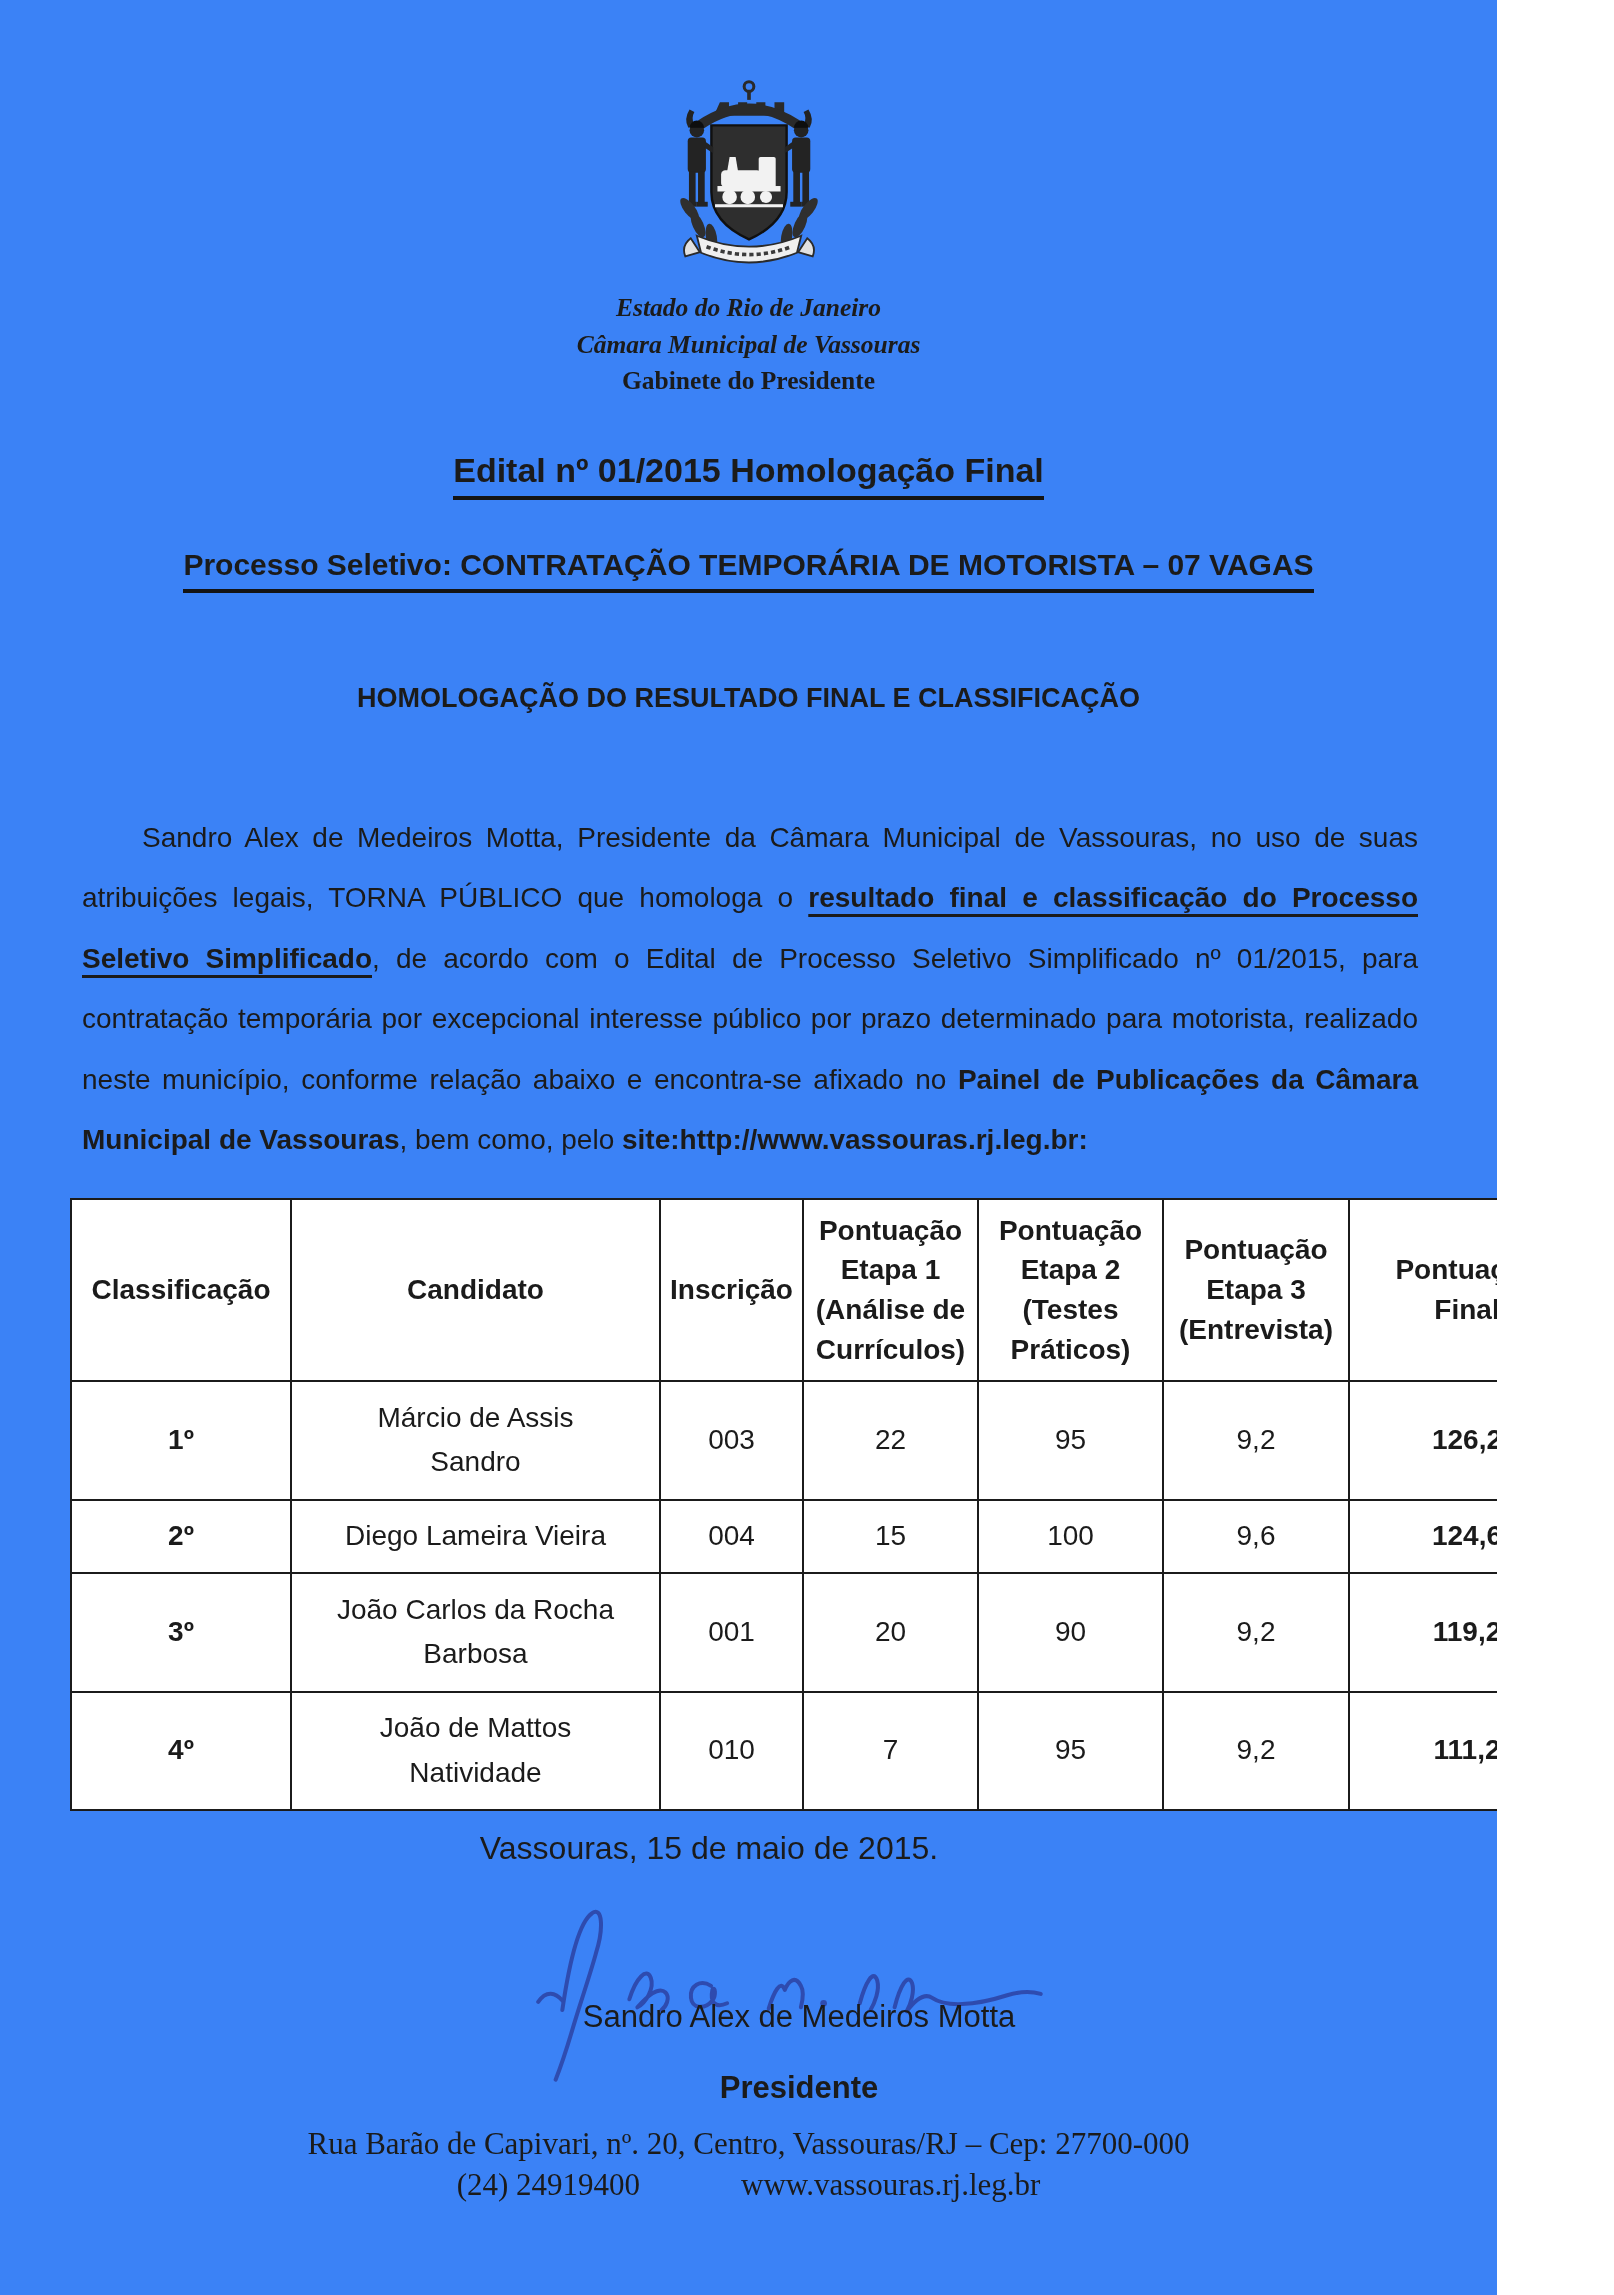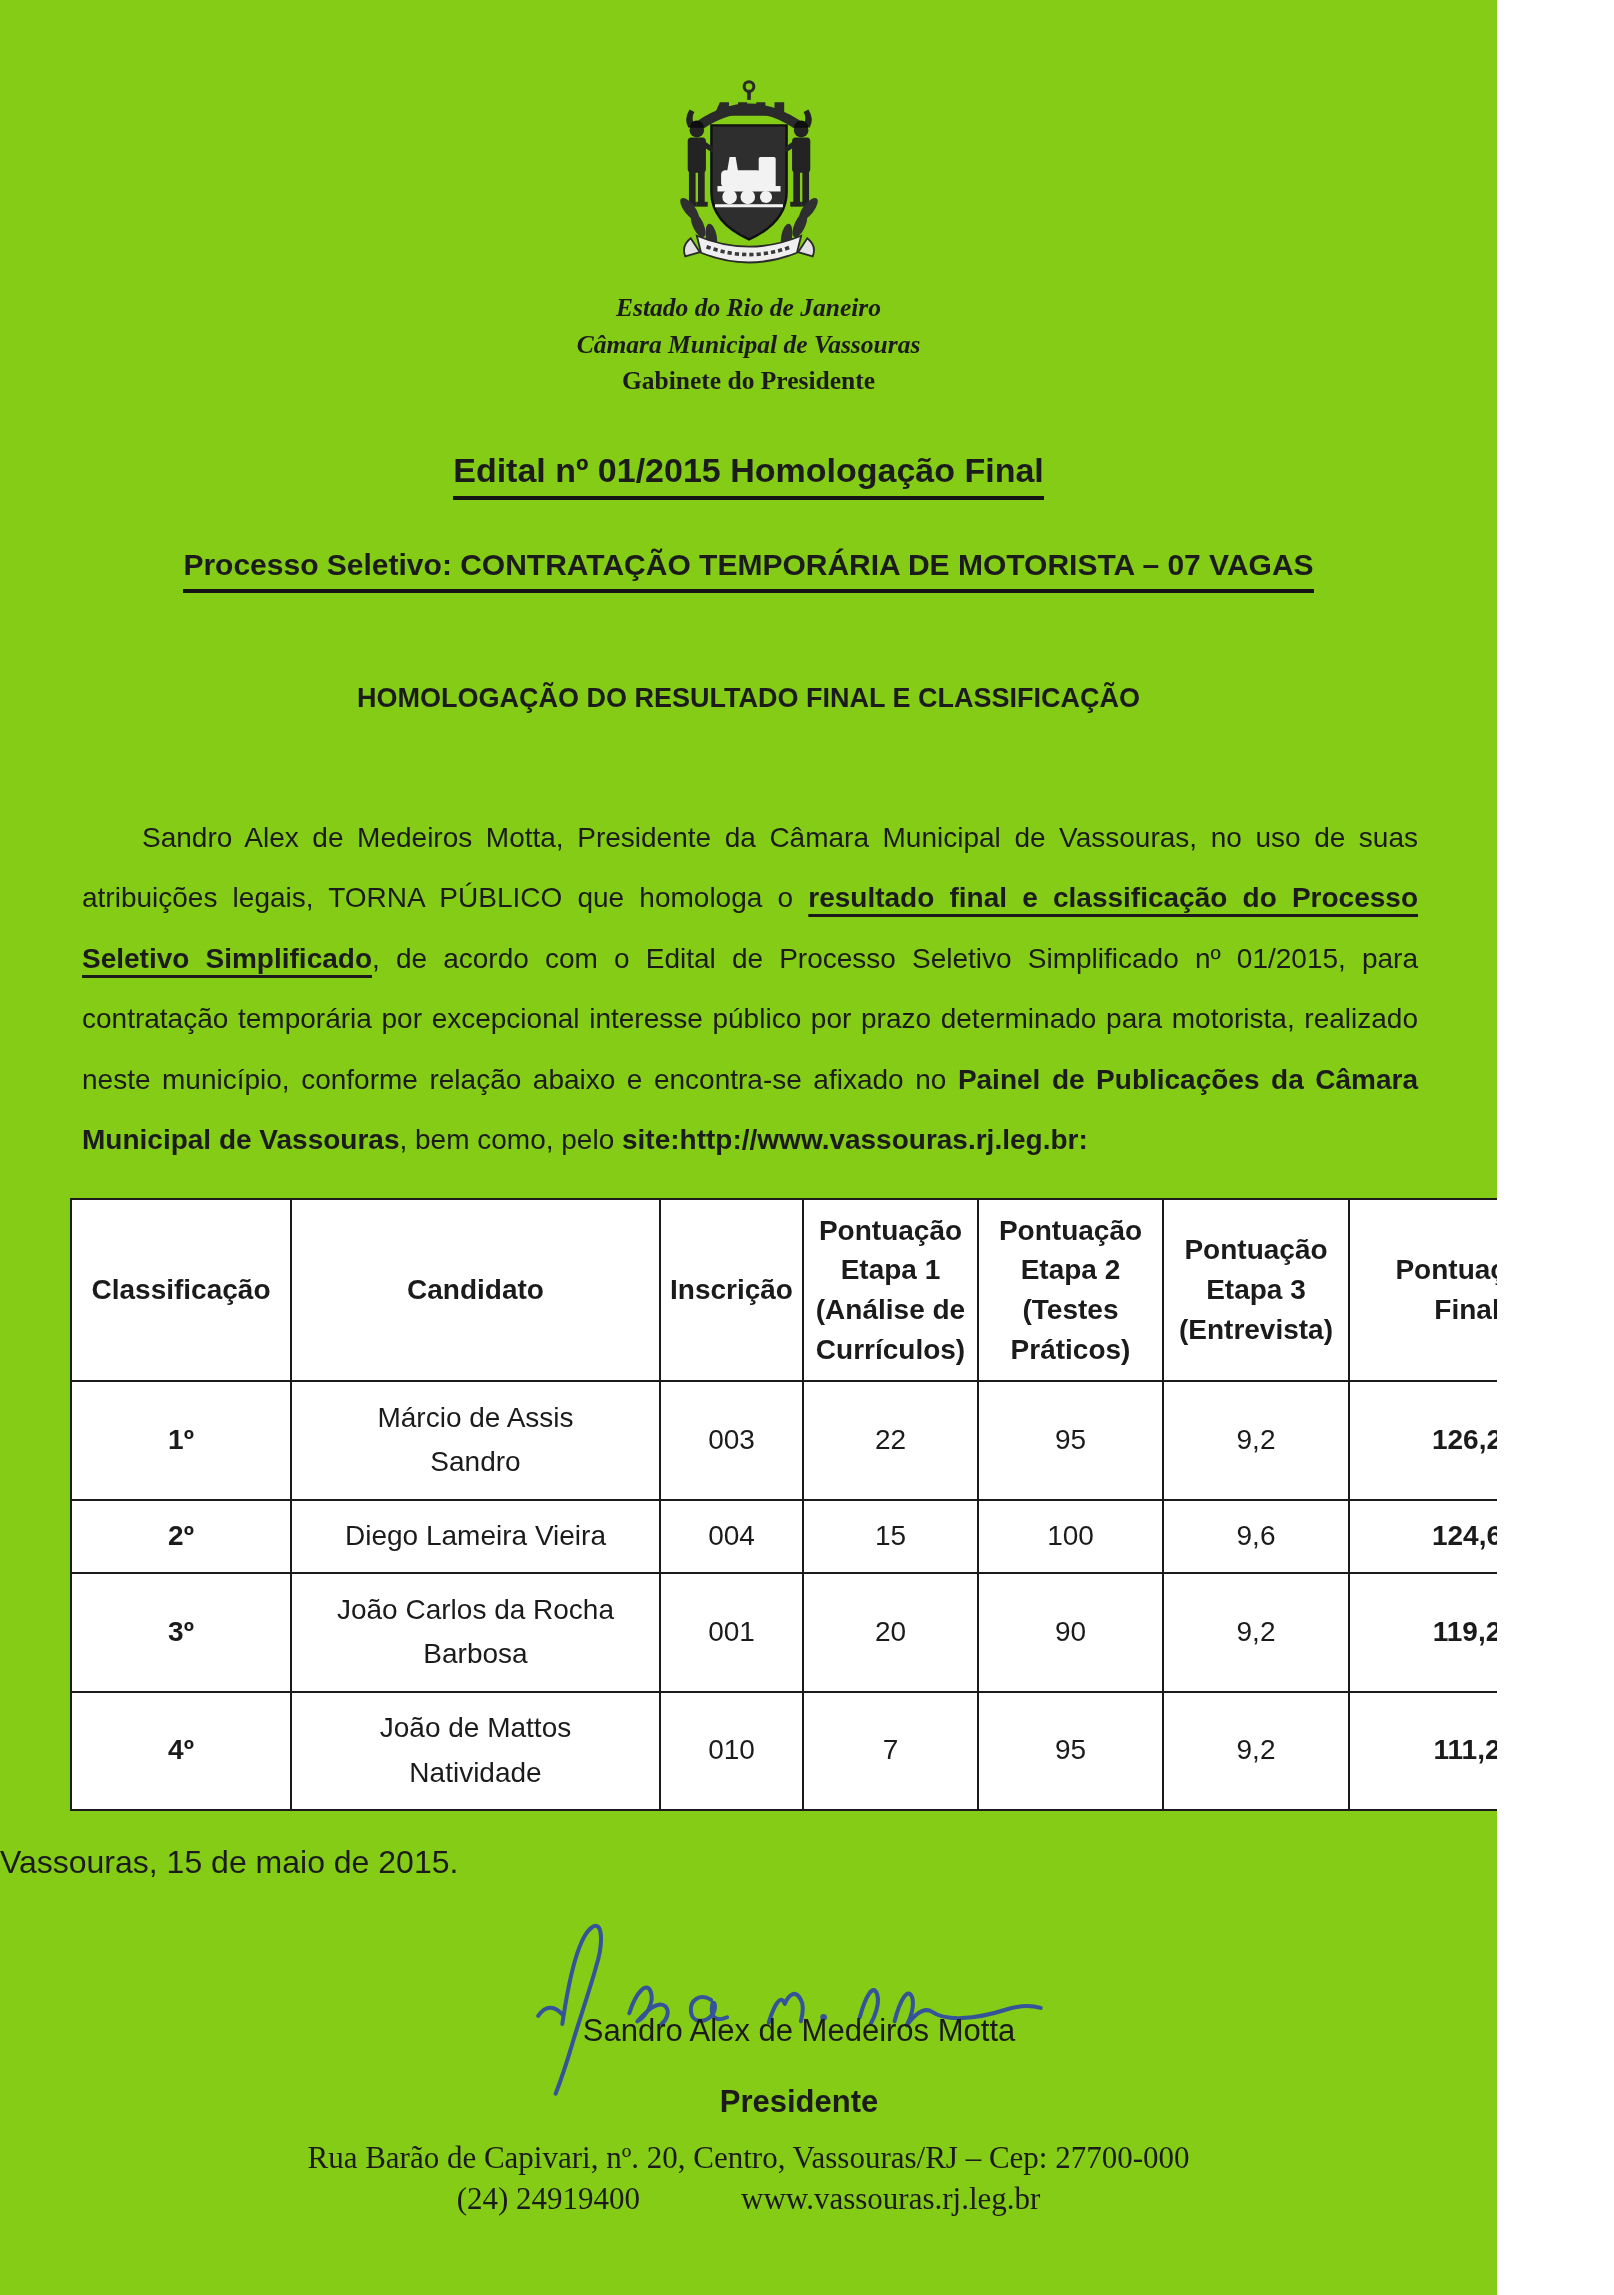--- a/index.html
+++ b/index.html
@@ -2,21 +2,21 @@
 <html lang="pt" style="font-size:10.7px"><head>
 <meta charset="utf-8">
 <style>
   html,body{margin:0;padding:0}
   body{
     width:1615px;height:2295px;
     background:#ffffff;
     font-family:"Liberation Sans",sans-serif;
     color:#1b1b1b;
   }
-  .page{position:relative;width:1497px;height:2295px;overflow:hidden;background:#84cc16}
+  .page{position:relative;width:1497px;height:2295px;overflow:hidden;background:#3b82f6}
 
   .crest-wrap{padding-top:74px;text-align:center}
 
   .letterhead{
     margin-top:13.4px;text-align:center;
     font-family:"Liberation Serif",serif;
     font-size:25.5px;font-weight:bold;line-height:1.42;
   }
   .letterhead .it{font-style:italic}
 
@@ -48,21 +48,21 @@
     font-weight:bold;white-space:pre-line;line-height:1.42;
     padding:10.7px 4px;vertical-align:middle;text-align:center;
   }
   table.results td{
     line-height:1.6;padding:13.4px 6.7px;vertical-align:middle;text-align:center;
   }
   td.cell-rank{font-weight:bold}
   td.cell-name{text-align:left;padding-left:19px;white-space:pre-line}
   td.cell-final{font-weight:bold}
 
-  .dateline{margin:33px 79px 0 0;text-align:left;font-size:32px}
+  .dateline{margin:19px 79px 0 0;text-align:center;font-size:32px}
 
   .sigblock{margin-top:17.4px;text-align:center;padding-left:101px}
   .sigblock svg{display:block;margin:0 auto -86px auto}
   .sig-name{font-size:31px;font-weight:normal;position:relative;z-index:2}
   .sig-role{font-size:31px;font-weight:bold;margin-top:35px}
 
   .footer{
     margin-top:17.4px;text-align:center;
     font-family:"Liberation Serif",serif;
     font-size:31px;line-height:1.32;

